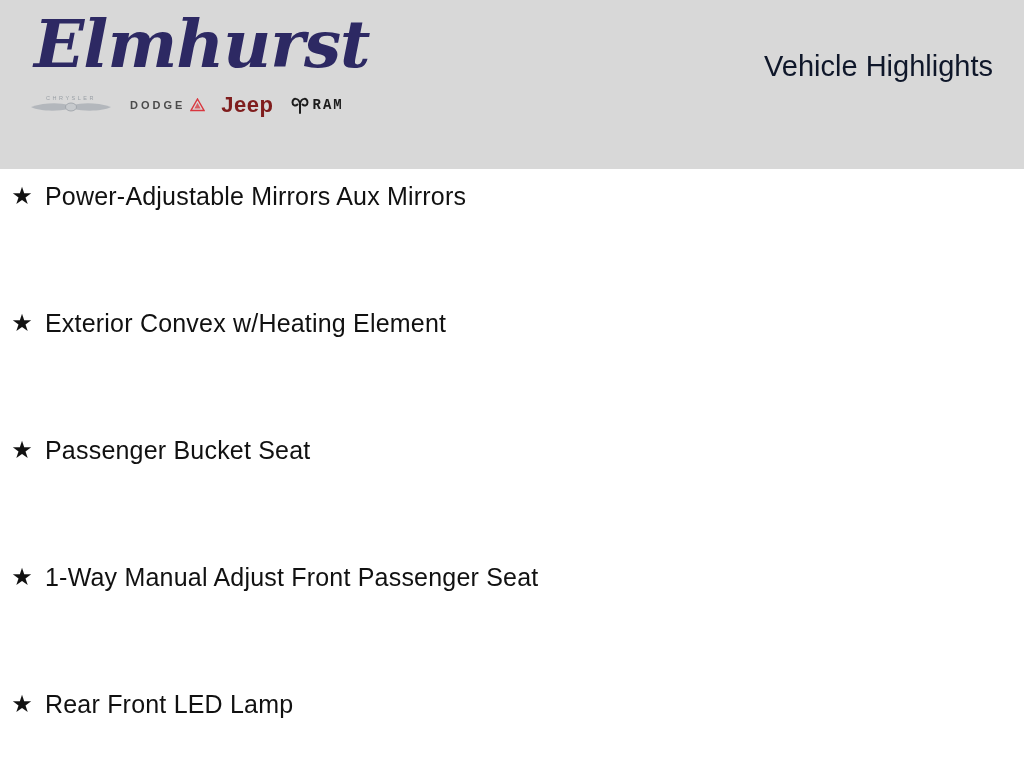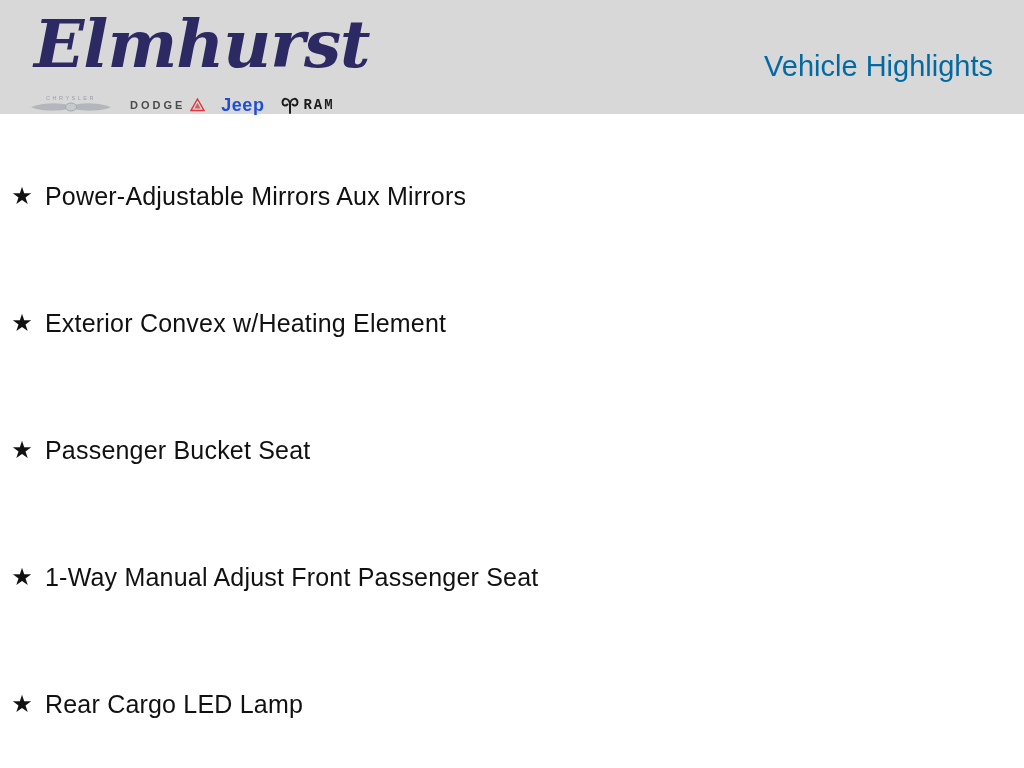--- a/index.html
+++ b/index.html
@@ -9,21 +9,21 @@
     font-family: "Liberation Sans", sans-serif;
     overflow: hidden;
     position: relative;
   }
   .page { position: absolute; inset: 0; }
 
   
   .header {
     position: absolute;
     top: 0; left: 0; right: 0;
-    height: 114px;
+    height: 169px;
     background: #d8d8d8;
   }
   .dealer-name {
     position: absolute;
     top: 2px; left: 34px;
     font-family: "DejaVu Serif", serif;
     font-weight: bold;
     font-style: italic;
     font-size: 66px;
     line-height: 84px;
@@ -41,38 +41,38 @@
   .brand { display: inline-flex; align-items: center; }
   .dodge-text {
     font-weight: bold;
     font-size: 11px;
     letter-spacing: 3px;
     color: #4b4b4b;
   }
   .dodge-tri { margin-left: 5px; display: inline-flex; }
   .jeep-text {
     font-weight: bold;
-    font-size: 18px;
-    color: #1d4ed8;
+    font-size: 22px;
+    color: #7f1d1d;
     letter-spacing: 0.5px;
   }
   .ram-text {
     font-weight: 800;
     font-size: 14px;
     letter-spacing: 2px;
     color: #1c1c1c;
     margin-left: 3px;
     font-family: Liberation Mono, monospace;
   }
   .page-title {
     position: absolute;
     top: 50px; right: 31px;
     font-size: 29px;
     line-height: 32px;
-    color: #0369a1;
+    color: #0f172a;
   }
 
   
   .highlights { position: absolute; inset: 131px 0 0 0; }
   .item {
     position: absolute;
     left: 10px;
     display: flex;
     align-items: center;
     height: 30px;
@@ -160,17 +160,17 @@
       <span class="item-text">Passenger Bucket Seat</span>
     </div>
 
     <div class="item item-4">
       <span class="star">★</span>
       <span class="item-text">1-Way Manual Adjust Front Passenger Seat</span>
     </div>
 
     <div class="item item-5">
       <span class="star">★</span>
-      <span class="item-text">Rear Cargo LED Lamp</span>
+      <span class="item-text">Rear Front LED Lamp</span>
     </div>
 
   </main>
 </div>
 
 </body></html>

